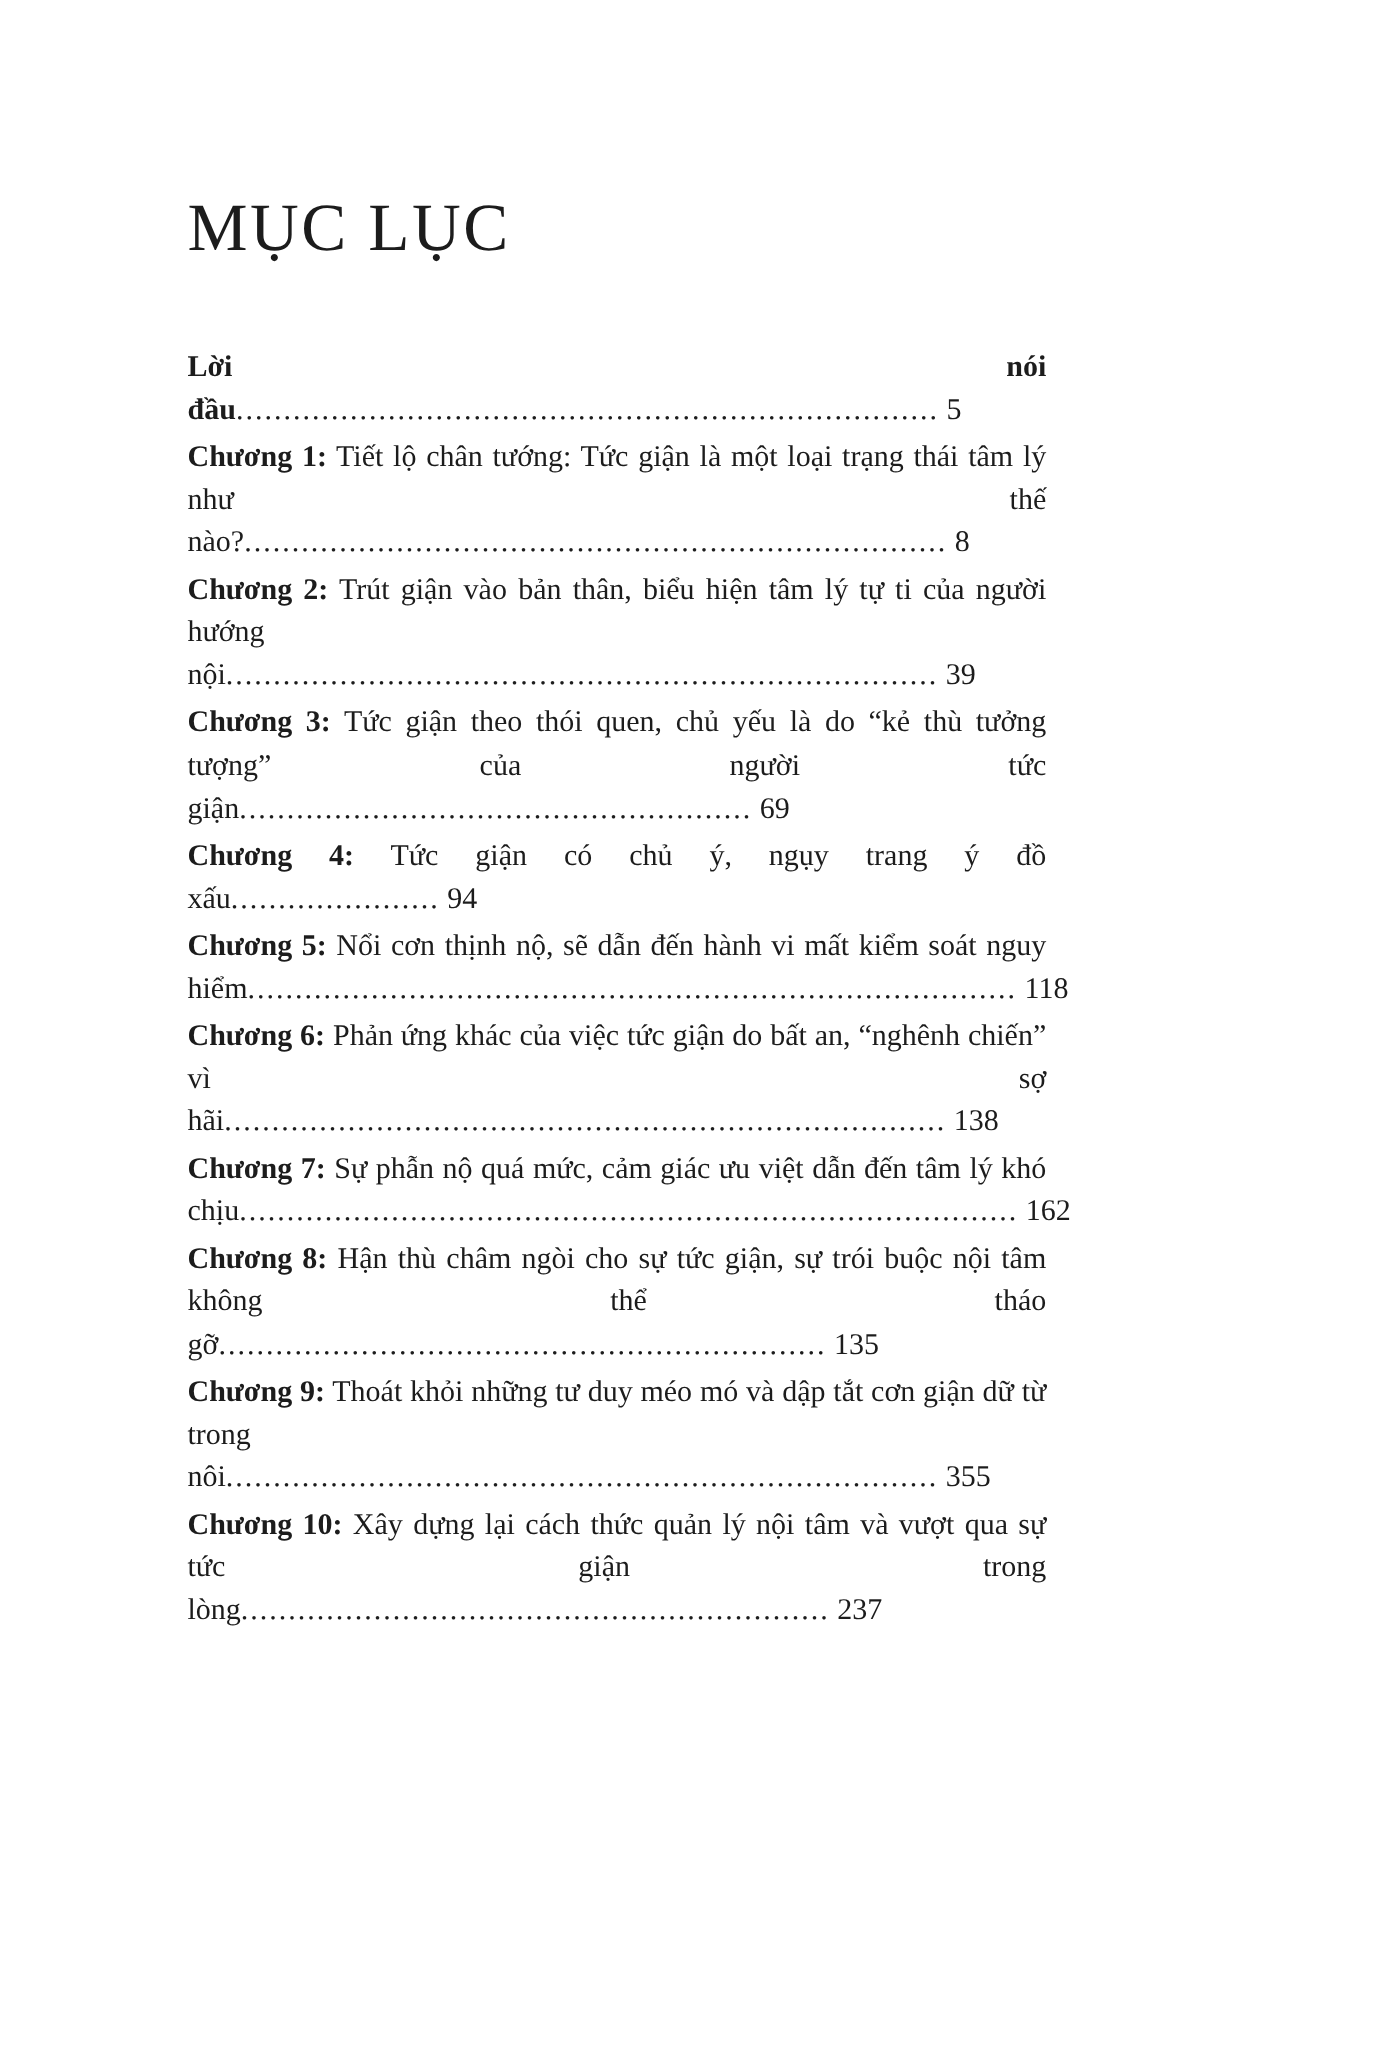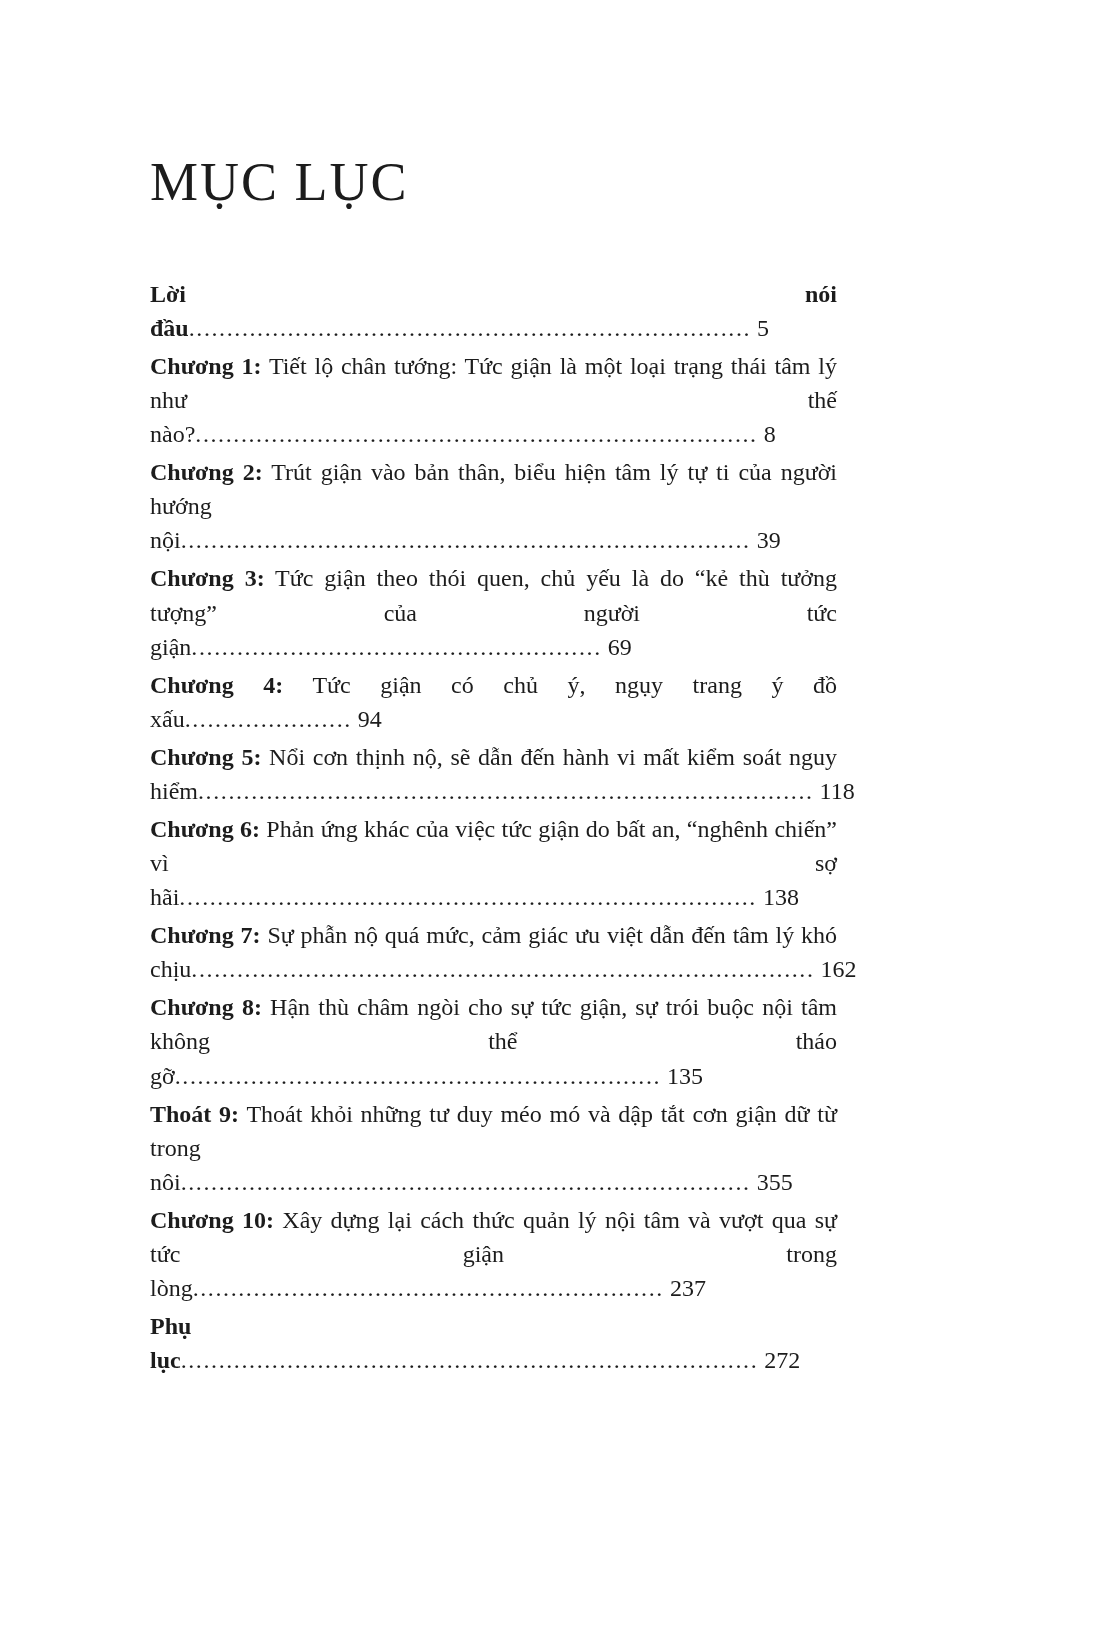--- a/index.html
+++ b/index.html
@@ -66,20 +66,19 @@
   <div class="toc-entry"><span class="toc-label">Chương 4:</span><span class="toc-title">Tức giận có chủ ý, ngụy trang ý đồ xấu</span><span class="dots">......................</span><span class="pagenum">94</span></div>
 
   <div class="toc-entry"><span class="toc-label">Chương 5:</span><span class="toc-title">Nổi cơn thịnh nộ, sẽ dẫn đến hành vi mất kiểm soát nguy hiểm</span><span class="dots">.................................................................................</span><span class="pagenum">118</span></div>
 
   <div class="toc-entry"><span class="toc-label">Chương 6:</span><span class="toc-title">Phản ứng khác của việc tức giận do bất an, “nghênh chiến” vì sợ hãi</span><span class="dots">............................................................................</span><span class="pagenum">138</span></div>
 
   <div class="toc-entry"><span class="toc-label">Chương 7:</span><span class="toc-title">Sự phẫn nộ quá mức, cảm giác ưu việt dẫn đến tâm lý khó chịu</span><span class="dots">..................................................................................</span><span class="pagenum">162</span></div>
 
   <div class="toc-entry"><span class="toc-label">Chương 8:</span><span class="toc-title">Hận thù châm ngòi cho sự tức giận, sự trói buộc nội tâm không thể tháo gỡ</span><span class="dots">................................................................</span><span class="pagenum">135</span></div>
 
-  <div class="toc-entry"><span class="toc-label">Thoát 9:</span><span class="toc-title">Thoát khỏi những tư duy méo mó và dập tắt cơn giận dữ từ trong nôi</span><span class="dots">...........................................................................</span><span class="pagenum">355</span></div>
+  <div class="toc-entry"><span class="toc-label">Chương 9:</span><span class="toc-title">Thoát khỏi những tư duy méo mó và dập tắt cơn giận dữ từ trong nôi</span><span class="dots">...........................................................................</span><span class="pagenum">355</span></div>
 
   <div class="toc-entry"><span class="toc-label">Chương 10:</span><span class="toc-title">Xây dựng lại cách thức quản lý nội tâm và vượt qua sự tức giận trong lòng</span><span class="dots">..............................................................</span><span class="pagenum">237</span></div>
 
-  <div class="toc-entry"><span class="toc-label">Phụ lục</span><span class="toc-title"></span><span class="dots">............................................................................</span><span class="pagenum">272</span></div>
 
 </div>
 </div>
 
 </body></html>

